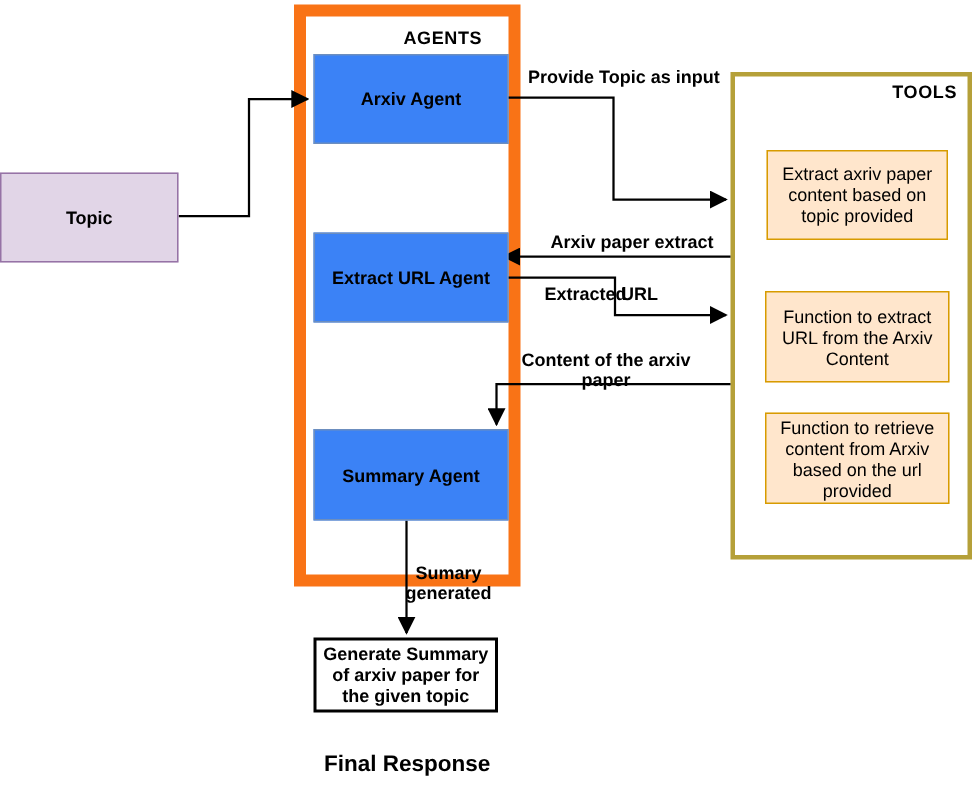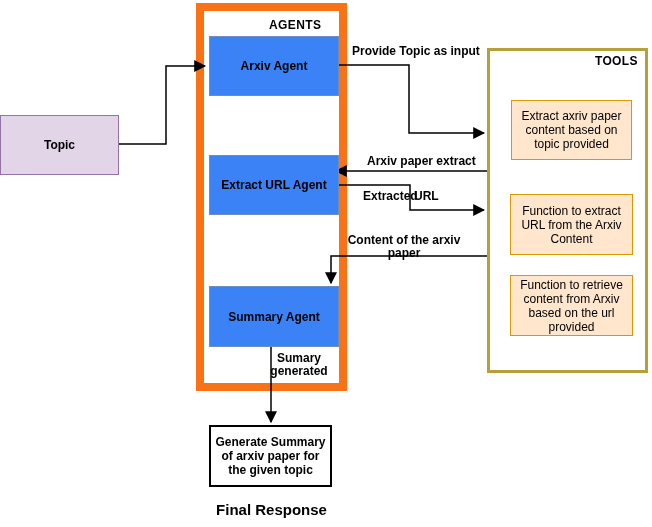--- a/index.html
+++ b/index.html
@@ -50,21 +50,21 @@
     left:0;top:115px;width:119px;height:60px;
   }
   .tool-node{
     background:#ffe6cc;border:1px solid #d79b00;
     font-weight:normal;
     left:510px;width:123px;
   }
   .plain-node{
     background:#ffffff;border:2px solid #000000;
     font-weight:bold;
-    left:209px;top:425px;width:123px;height:62px;
+    left:209px;top:425px;width:123px;height:50px;
   }
   
   .edge-label{
     font-size:12px;font-weight:bold;
     white-space:nowrap;
     z-index:3;
   }
   .edge-label.wrap{white-space:normal;text-align:center;line-height:13px;}
   .final-label{
     left:196px;top:501px;width:151px;
@@ -141,17 +141,17 @@
 
   <div class="abs edge-label" style="left:352px;top:44px;">Provide Topic as input</div>
 
   <div class="abs edge-label" style="left:367px;top:154px;">Arxiv paper extract</div>
 
   <div class="abs edge-label" style="left:353px;top:189px;padding-left:10px;">Extracted</div>
   <div class="abs edge-label" style="left:414px;top:189px;text-align:center;">URL</div>
 
   <div class="abs edge-label wrap" style="left:346px;top:211px;width:116px;margin-top:23px;">Content of the arxiv paper</div>
 
-  <div class="abs edge-label wrap" style="left:266px;top:352px;width:66px;">Sumary generated</div>
+  <div class="abs edge-label wrap" style="left:266px;top:376px;width:66px;">Sumary generated</div>
 
   <div class="abs final-label">Final Response</div>
 
 </div>
 
 </body></html>

